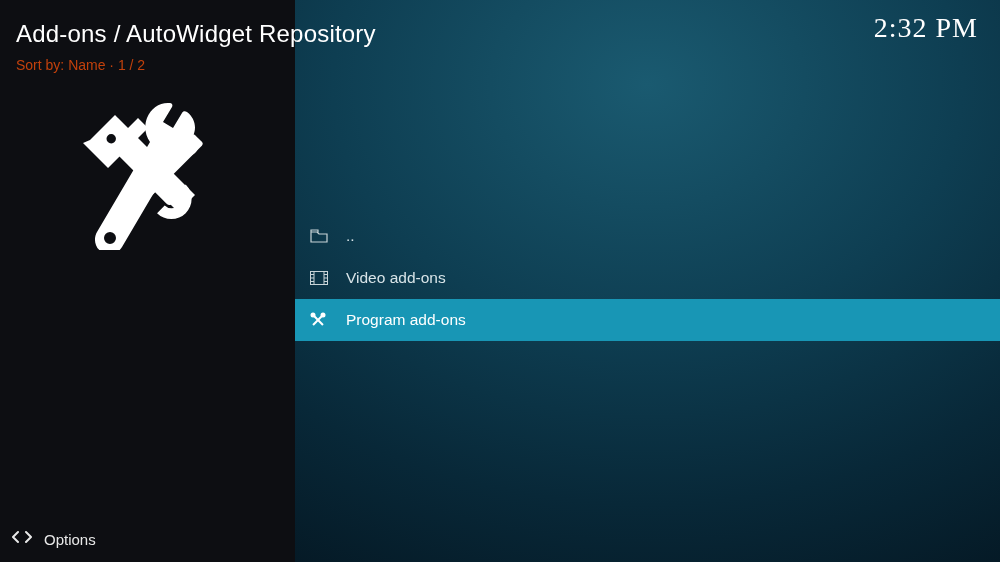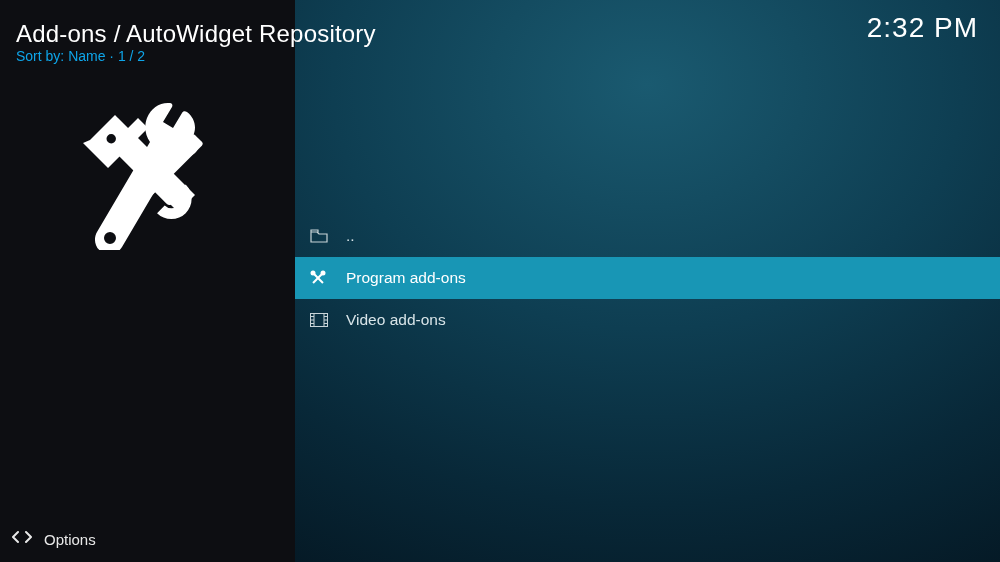--- a/index.html
+++ b/index.html
@@ -45,33 +45,34 @@
       z-index: 3;
     }
     .breadcrumb {
       font-size: 24px;
       font-weight: 300;
       color: #fff;
       letter-spacing: 0.2px;
     }
     .sort-info {
       font-size: 14px;
-      color: #0ea5e9;
-      margin-top: 0;
+      color: #c2410c;
+      margin-top: 9px;
       font-weight: 300;
     }
     .clock {
       position: absolute;
       top: 12px;
       right: 22px;
       font-size: 28px;
       font-weight: 300;
       color: #fff;
       z-index: 3;
       letter-spacing: 1px;
+      font-family: Liberation Serif, serif;
     }
     .list {
       position: absolute;
       left: 295px;
       top: 215px;
       right: 0;
       z-index: 2;
     }
     .list-item {
       height: 42px;
@@ -186,49 +187,49 @@
 
 <div class="list">
   <div class="list-item">
     <span class="icon-slot">
       <svg width="18" height="14" viewBox="0 0 18 14">
         <path d="M 1 3 L 7 3 L 9 5 L 17 5 L 17 13 L 1 13 Z M 1 1 L 8 1 L 8 3 L 1 3 Z" fill="none" stroke="#c8d4d8" stroke-width="1.2"></path>
       </svg>
     </span>
     <span class="label">..</span>
   </div>
-  <div class="list-item selected">
-    <span class="icon-slot">
-      <svg width="16" height="16" viewBox="0 0 16 16">
-        <g fill="#fff">
-          <rect x="1" y="7" width="14" height="2" transform="rotate(-45 8 8)"></rect>
-          <rect x="1" y="7" width="14" height="2" transform="rotate(45 8 8)"></rect>
-          <circle cx="3" cy="3" r="2.5"></circle>
-          <circle cx="13" cy="3" r="2.5"></circle>
-        </g>
-      </svg>
-    </span>
-    <span class="label">Program add-ons</span>
-  </div>
   <div class="list-item">
     <span class="icon-slot">
       <svg width="18" height="14" viewBox="0 0 18 14">
         <rect x="0.5" y="0.5" width="17" height="13" fill="none" stroke="#c8d4d8" stroke-width="1"></rect>
         <line x1="4" y1="0" x2="4" y2="14" stroke="#c8d4d8" stroke-width="1"></line>
         <line x1="14" y1="0" x2="14" y2="14" stroke="#c8d4d8" stroke-width="1"></line>
         <line x1="0" y1="3.5" x2="4" y2="3.5" stroke="#c8d4d8" stroke-width="1"></line>
         <line x1="0" y1="7" x2="4" y2="7" stroke="#c8d4d8" stroke-width="1"></line>
         <line x1="0" y1="10.5" x2="4" y2="10.5" stroke="#c8d4d8" stroke-width="1"></line>
         <line x1="14" y1="3.5" x2="18" y2="3.5" stroke="#c8d4d8" stroke-width="1"></line>
         <line x1="14" y1="7" x2="18" y2="7" stroke="#c8d4d8" stroke-width="1"></line>
         <line x1="14" y1="10.5" x2="18" y2="10.5" stroke="#c8d4d8" stroke-width="1"></line>
       </svg>
     </span>
     <span class="label">Video add-ons</span>
   </div>
+  <div class="list-item selected">
+    <span class="icon-slot">
+      <svg width="16" height="16" viewBox="0 0 16 16">
+        <g fill="#fff">
+          <rect x="1" y="7" width="14" height="2" transform="rotate(-45 8 8)"></rect>
+          <rect x="1" y="7" width="14" height="2" transform="rotate(45 8 8)"></rect>
+          <circle cx="3" cy="3" r="2.5"></circle>
+          <circle cx="13" cy="3" r="2.5"></circle>
+        </g>
+      </svg>
+    </span>
+    <span class="label">Program add-ons</span>
+  </div>
 </div>
 
 <div class="footer">
   <span class="footer-icon">
     <svg width="20" height="14" viewBox="0 0 20 14">
       <path d="M 6 2 L 1 7 L 6 12" fill="none" stroke="#e8e8e8" stroke-width="2" stroke-linecap="round" stroke-linejoin="round"></path>
       <path d="M 14 2 L 19 7 L 14 12" fill="none" stroke="#e8e8e8" stroke-width="2" stroke-linecap="round" stroke-linejoin="round"></path>
     </svg>
   </span>
   <span class="footer-text">Options</span>

